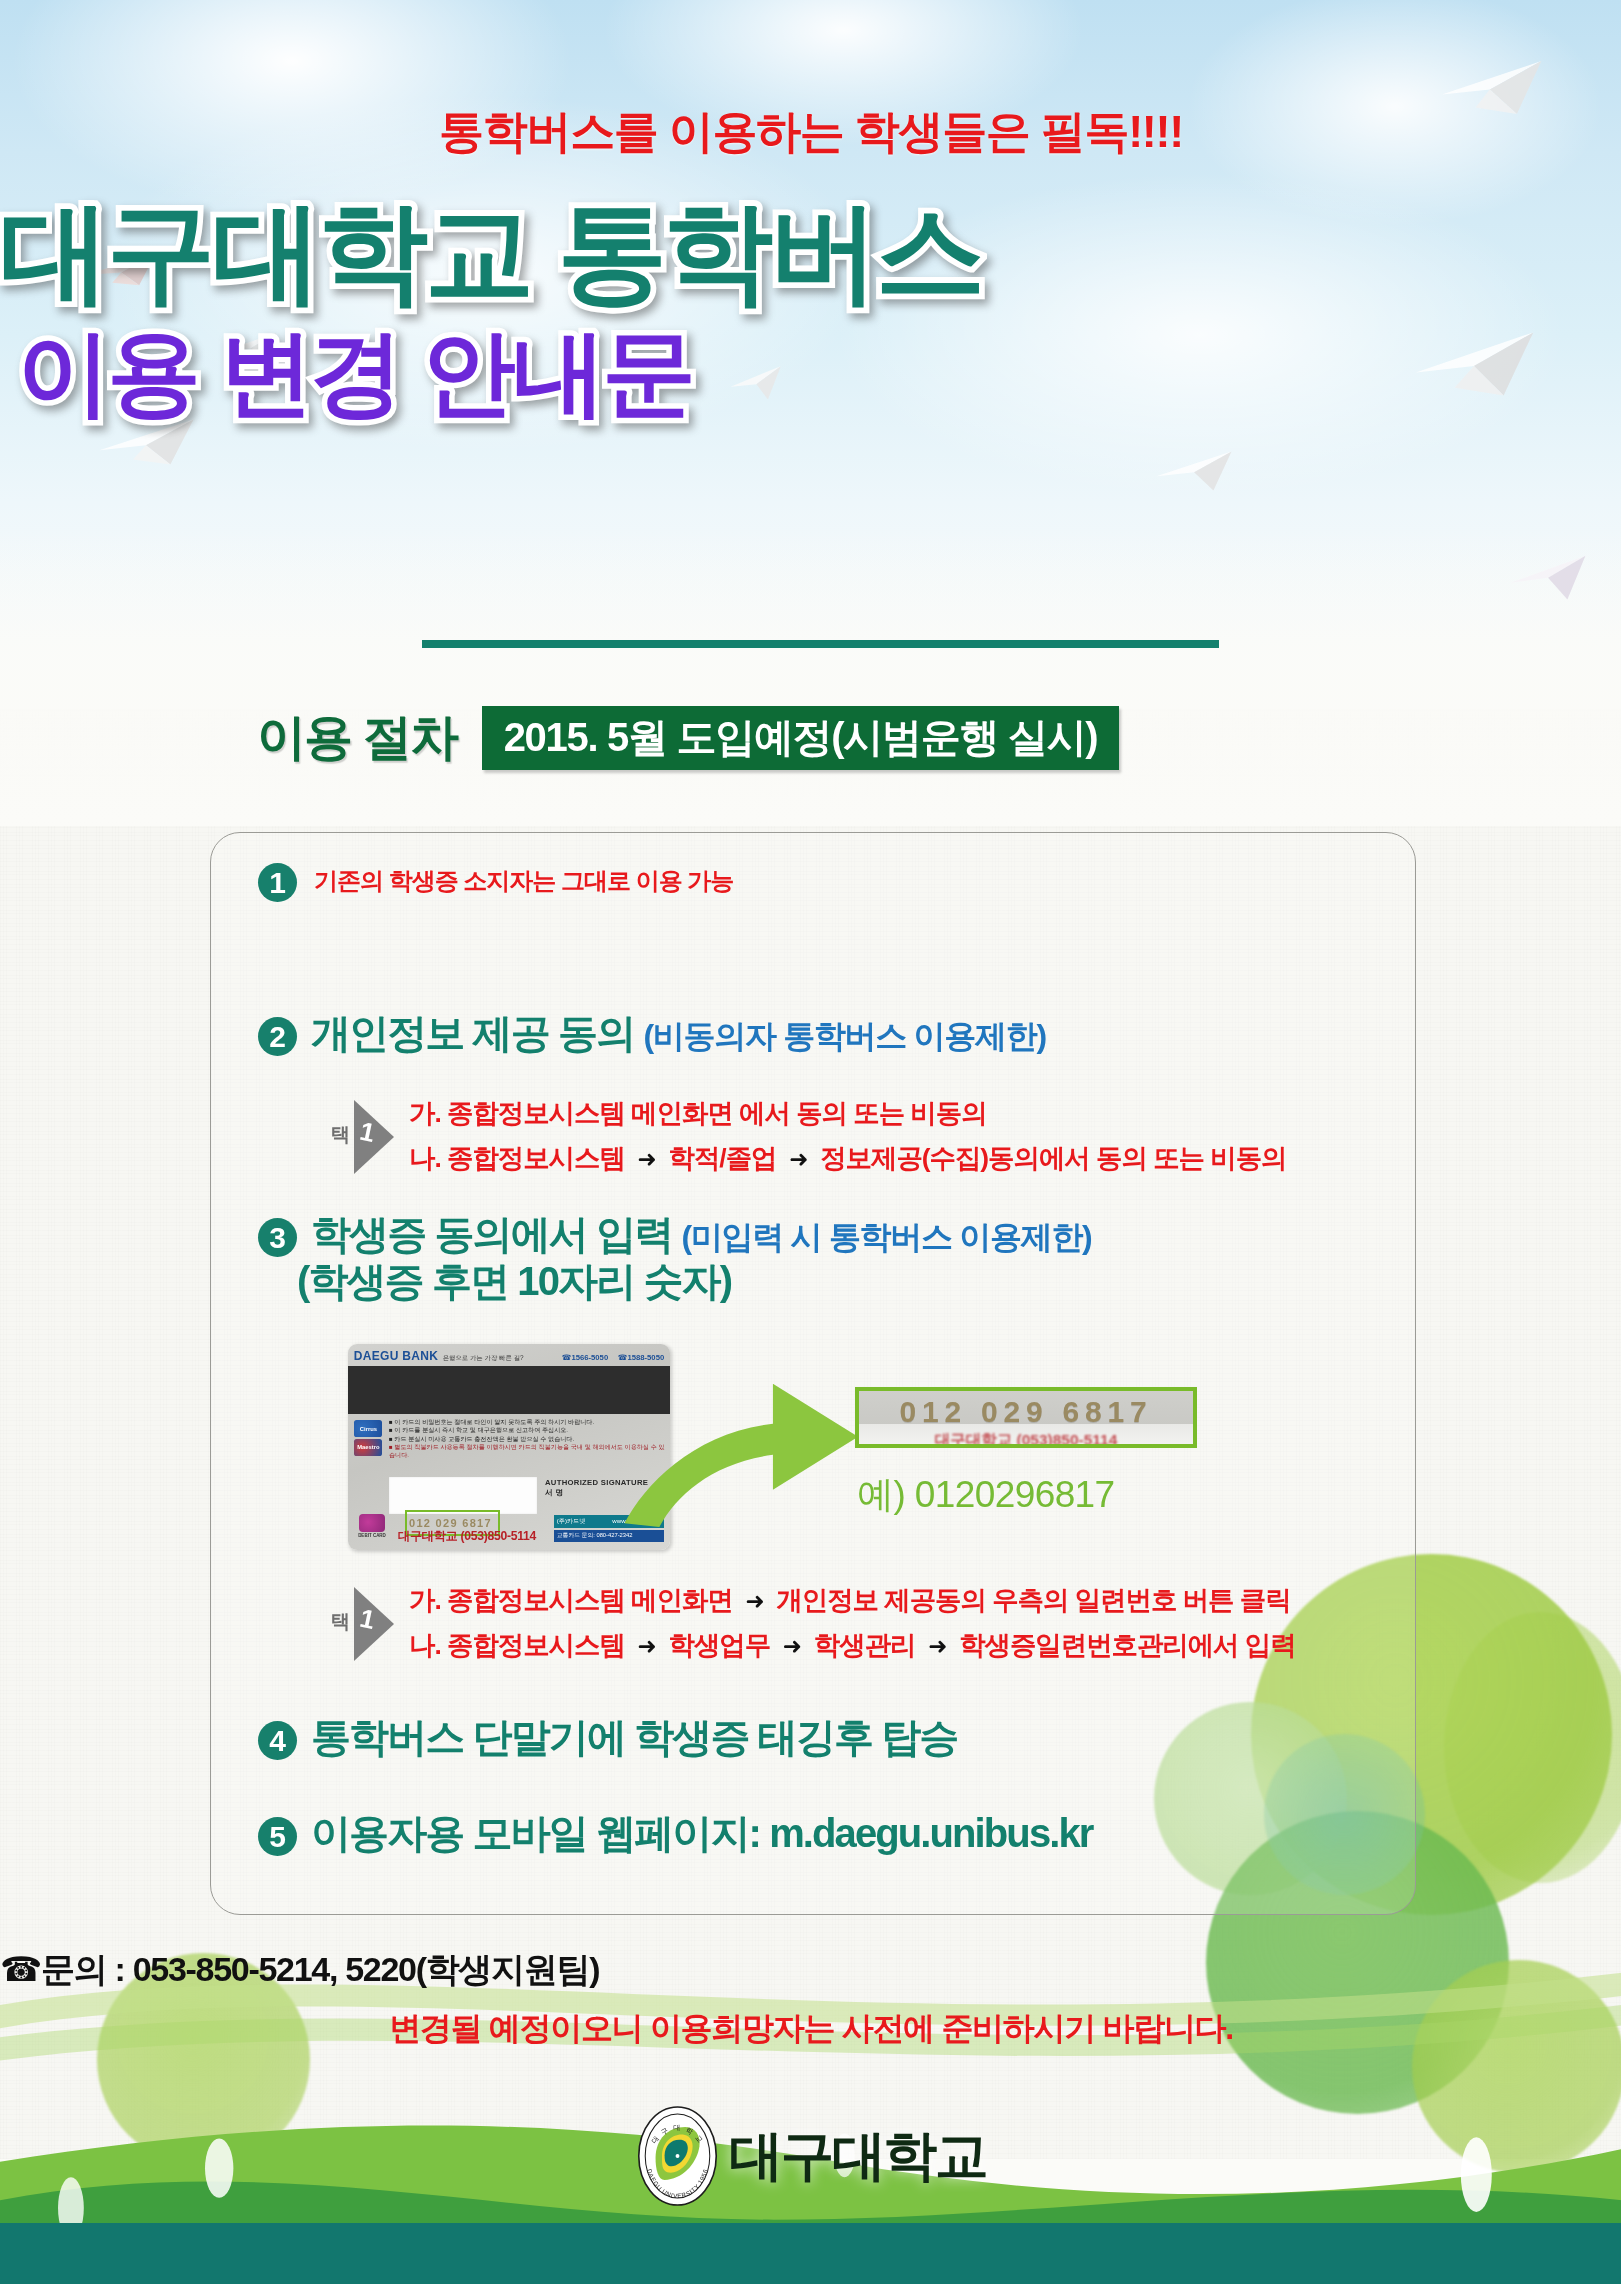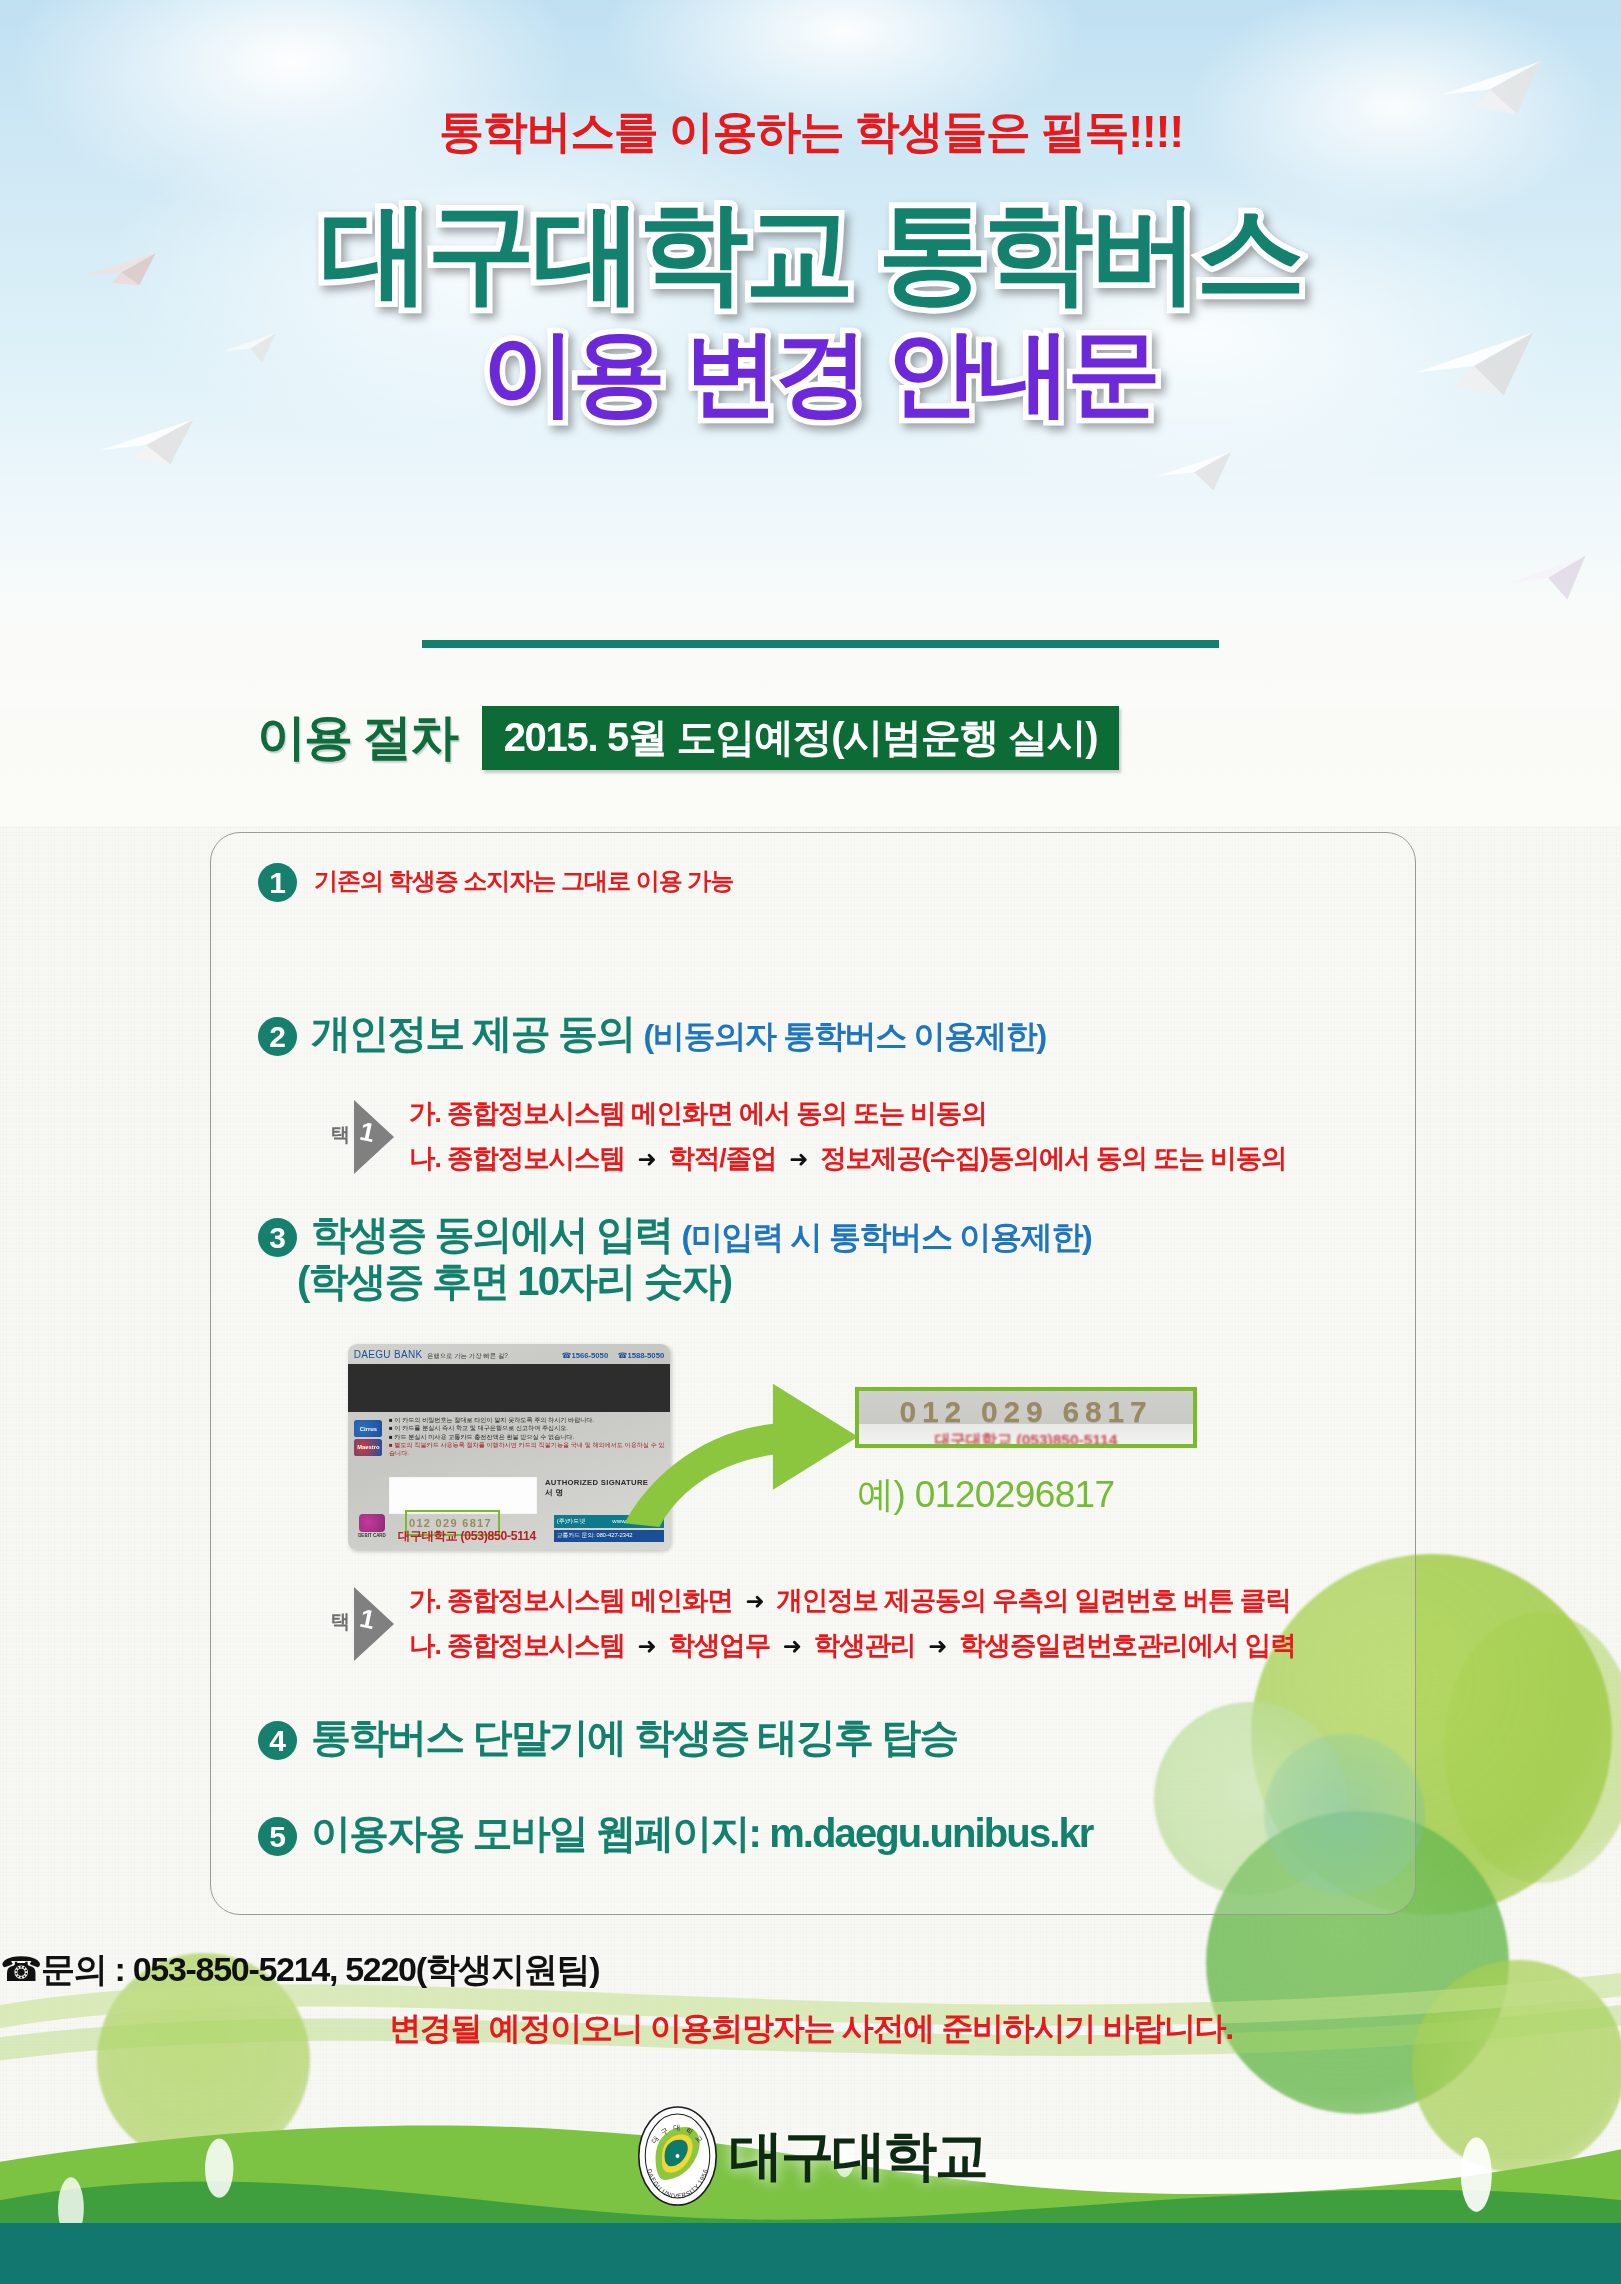--- a/index.html
+++ b/index.html
@@ -53,21 +53,21 @@
     background: radial-gradient(circle at 40% 40%, rgba(190,220,120,.75), rgba(170,210,95,.5) 70%, rgba(170,210,95,.2) 100%); }
 
   .swoosh { position: absolute; left: 0; top: 1934px; width: 1622px; height: 129px; overflow: hidden; }
 
   
   .red-head {
     position: absolute; left: 0; top: 102px; width: 1622px; text-align: center;
     color: #e8191c; font-size: 45px; font-weight: 700; letter-spacing: -1.3px;
     text-shadow: 0 1.3px 1.9px rgba(255,255,255,.7);
   }
-  .title-wrap { position: absolute; left: 0; top: 193px; width: 1622px; text-align: center; }
+  .title-wrap { position: absolute; left: 0; top: 193px; width: 1622px; text-align: left; }
   .title1 {
     font-size: 110px; font-weight: 700; letter-spacing: -3.9px; color: #14806e;
     line-height: 1.08;
     -webkit-text-stroke: 11.6px #ffffff; paint-order: stroke fill;
     filter: drop-shadow(4.5px 5.8px 4.5px rgba(60,60,60,.45));
   }
   .title2 {
     font-size: 94px; font-weight: 700; letter-spacing: -3.9px; color: #6d28d9;
     line-height: 1.1; margin-top: 9px;
     -webkit-text-stroke: 11px #ffffff; paint-order: stroke fill;
@@ -138,21 +138,21 @@
   .arr { color: #111; font-size: 23px; padding: 0 6.4px; }
 
   
   .card {
     position: absolute; left: 348px; top: 1344px; width: 322px; height: 206px;
     background: linear-gradient(160deg,#d2d2cf 0%,#c6c6c2 40%,#d8d8d4 100%);
     border-radius: 9px; box-shadow: 1.3px 1.9px 3.9px rgba(0,0,0,.18); overflow: hidden;
     font-size: 7px;
   }
   .card .chead { display: flex; align-items: baseline; padding: 4.5px 5.8px 1.9px; gap: 4.5px; }
-  .card .dbank { color: #1c4f96; font-weight: 400; font-size: 10px; letter-spacing: 0.3px; }
+  .card .dbank { color: #1c4f96; font-weight: 700; font-size: 12px; letter-spacing: 0.3px; }
   .card .slog { color: #333; font-size: 6.4px; }
   .card .ph { color: #1c4f96; font-size: 7.7px; font-weight: 700; margin-left: auto; }
   .card .ph2 { color: #1c4f96; font-size: 7.7px; font-weight: 700; margin-left: 5.2px; }
   .card .stripe { height: 48px; background: #2d2d2d; margin-top: 1.3px; }
   .card .notes { padding: 4.5px 5.2px 0 41px; color: #222; font-size: 6.1px; line-height: 1.35; }
   .card .notes .warn { color: #9e1c24; }
   .card .logos { position: absolute; left: 6.4px; top: 76px; width: 31px; }
   .card .cirrus, .card .maestro {
     width: 28px; height: 17px; border-radius: 2.6px;
     display: flex; align-items: center; justify-content: center;

